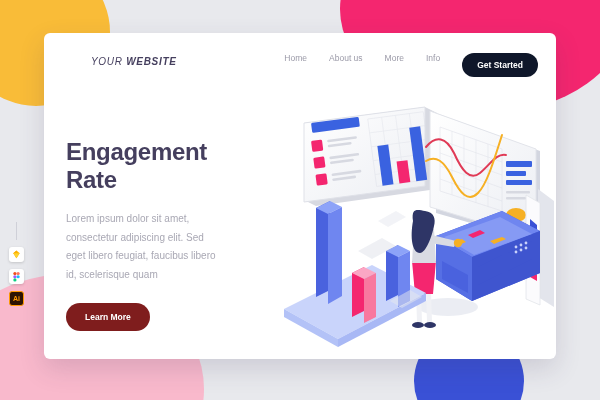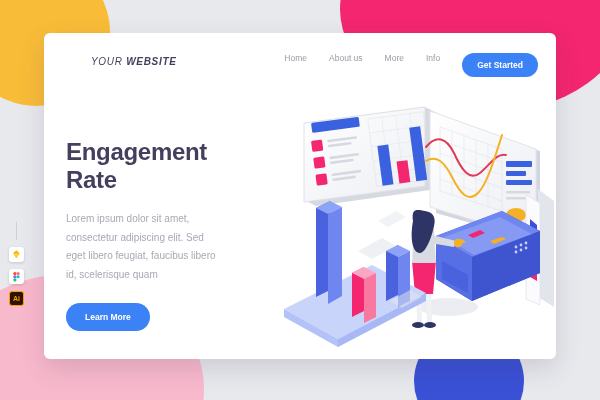--- a/index.html
+++ b/index.html
@@ -60,39 +60,39 @@
 
   .nav {
     position:absolute; right:18px; top:16px;
     display:flex; align-items:flex-start; gap:22px;
   }
   .nav a {
     font-size:8.5px; color:#9b9aa8; text-decoration:none;
     white-space:nowrap;
   }
   .btn-get {
-    background:#3b82f6; color:#fff;
+    background:#0f172a; color:#fff;
     font-size:8.5px; font-weight:700;
     padding:7px 15px; border-radius:20px;
     border:none; cursor:pointer; white-space:nowrap;
   }
 
   
   .copy { position:absolute; left:22px; top:105px; width:190px; }
   .title {
     font-size:24px; line-height:1.17; font-weight:700;
     color:#453f5e; letter-spacing:-.3px;
   }
   .body-txt {
     margin-top:16px; font-size:10px; line-height:1.85;
     color:#a9a8b4; width:160px;
   }
   .btn-learn {
     margin-top:19px;
-    background:#3b82f6; color:#fff;
+    background:#7f1d1d; color:#fff;
     font-size:8.5px; font-weight:700;
     padding:9px 19px; border-radius:20px;
     border:none; cursor:pointer;
   }
 
   
   .illo { position:absolute; left:196px; top:28px; width:316px; height:298px; }
   .illo svg { width:100%; height:100%; display:block; }
 
   

